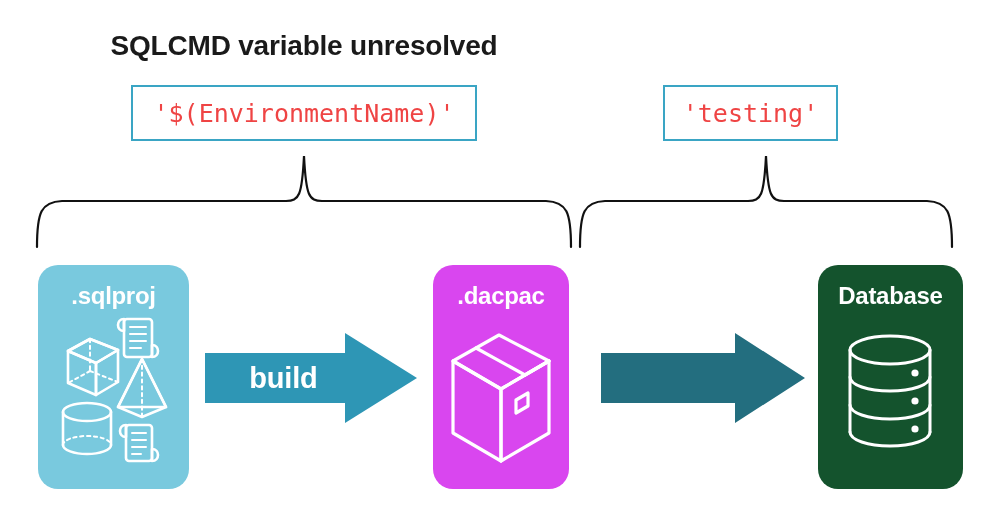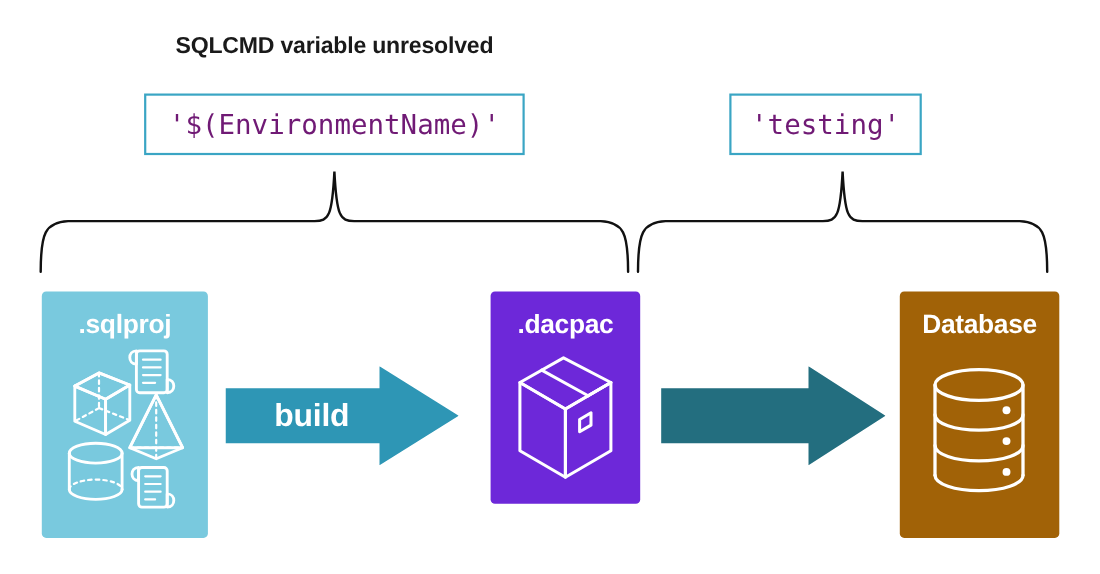--- a/index.html
+++ b/index.html
@@ -21,21 +21,21 @@
     inset: 0;
     width: 1000px;
     height: 522px;
   }
 
   
   .heading {
     position: absolute;
     font-family: "Liberation Sans", sans-serif;
     font-weight: bold;
-    font-size: 21px;
+    font-size: 28px;
     color: #1a1a1a;
     letter-spacing: -0.2px;
     text-align: center;
     white-space: nowrap;
   }
   #heading-unresolved {
     left: 0px;
     top: 30px;
     width: 608px;
   }
@@ -49,21 +49,21 @@
   .code-box {
     position: absolute;
     box-sizing: border-box;
     background: #ffffff;
     border: 2px solid #3aa5c4;
     display: flex;
     align-items: center;
     justify-content: center;
     font-family: "DejaVu Sans Mono", "Liberation Mono", monospace;
     font-size: 25px;
-    color: #701a75;
+    color: #ef4444;
     letter-spacing: 0px;
     white-space: nowrap;
   }
   #code-box-unresolved {
     left: 131px;
     top: 85px;
     width: 346px;
     height: 56px;
   }
   #code-box-set {
@@ -79,21 +79,21 @@
     left: 0;
     top: 0;
     width: 1000px;
     height: 522px;
     pointer-events: none;
   }
 
   
   .card {
     position: absolute;
-    border-radius: 4px;
+    border-radius: 20px;
     box-sizing: border-box;
   }
   .card-title {
     position: absolute;
     left: 0;
     right: 0;
     top: 17px;
     text-align: center;
     font-family: "Liberation Sans", sans-serif;
     font-weight: bold;
@@ -103,32 +103,32 @@
     white-space: nowrap;
   }
   #card-sqlproj {
     left: 38px;
     top: 265px;
     width: 151px;
     height: 224px;
     background: #79c9de;
   }
   #card-dacpac {
-    left: 446px;
+    left: 433px;
     top: 265px;
     width: 136px;
-    height: 193px;
-    background: #6d28d9;
+    height: 224px;
+    background: #d946ef;
   }
   #card-database {
     left: 818px;
     top: 265px;
     width: 145px;
     height: 224px;
-    background: #a16207;
+    background: #14532d;
   }
   .card-art {
     position: absolute;
     left: 0;
     top: 0;
     width: 100%;
     height: 100%;
     overflow: visible;
   }
 

